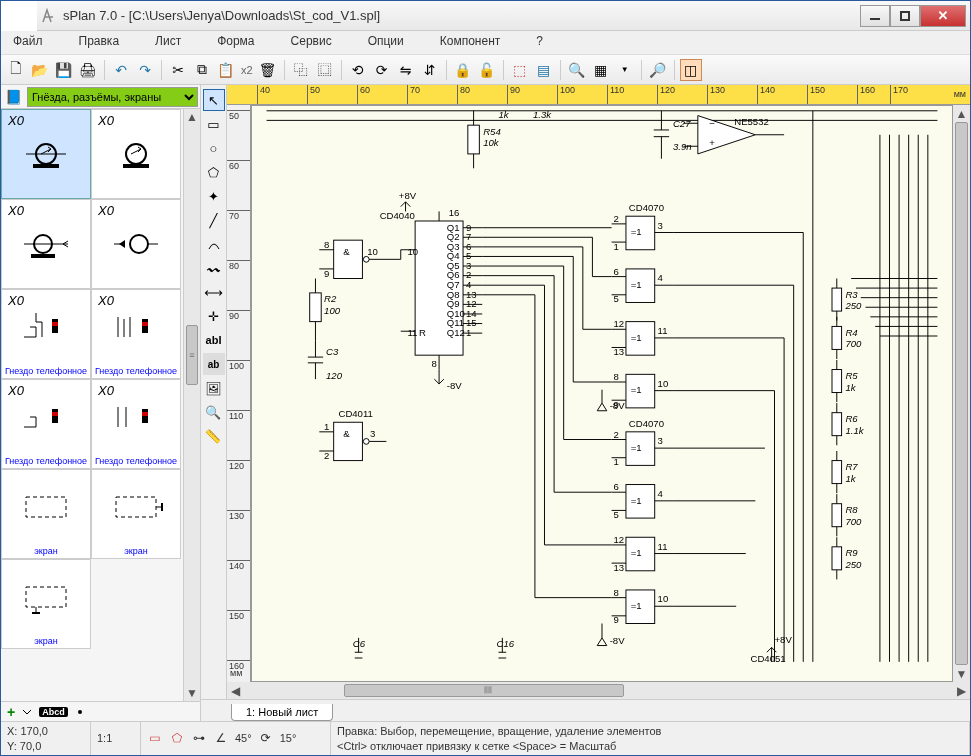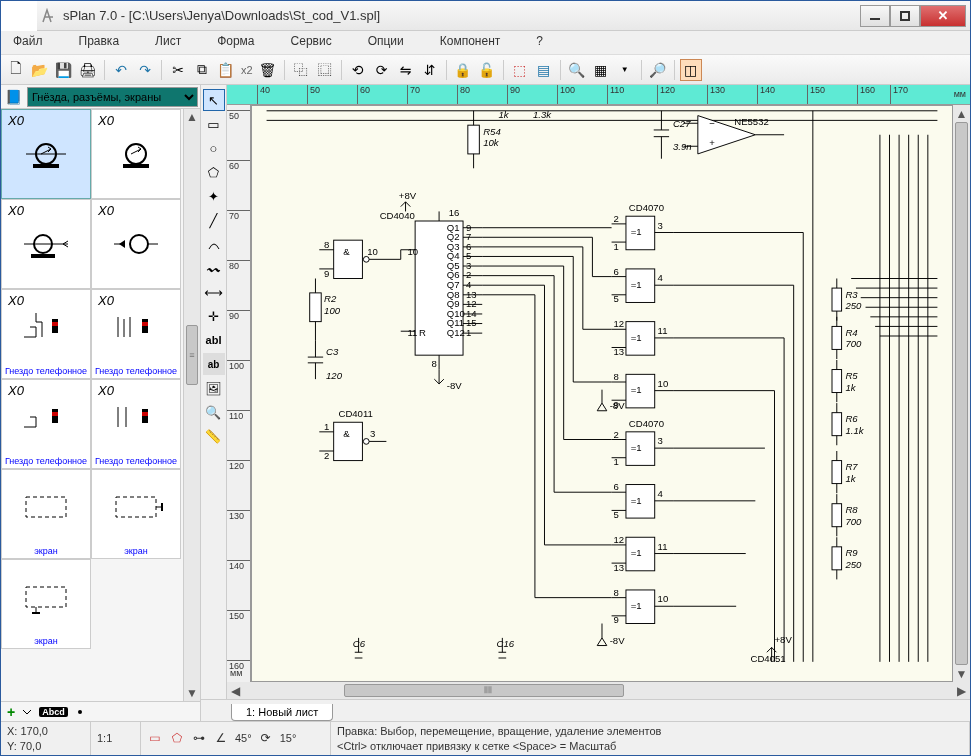--- a/index.html
+++ b/index.html
@@ -22,21 +22,21 @@
   
   .toolbar { height: 30px; background: linear-gradient(#fafafa, #ebebeb); display: flex; align-items: center; padding: 0 4px; gap: 2px; border-bottom: 1px solid #ccc; }
   .tb-btn { width: 22px; height: 22px; display: flex; align-items: center; justify-content: center; font-size: 14px; cursor: pointer; border: 1px solid transparent; }
   .tb-sep { width: 1px; height: 20px; background: #ccc; margin: 0 3px; }
   .tb-txt { font-size: 11px; color: #666; padding: 0 2px;}
   
   .main { flex: 1; display: flex; overflow: hidden; }
   
   .left-col { width: 200px; display: flex; flex-direction: column; border-right: 1px solid #ccc; background: #f5f5f5; }
   .lib-header { height: 24px; display: flex; align-items: center; padding: 2px; gap: 2px; border-bottom: 1px solid #ccc;}
-  .lib-select { flex: 1; height: 20px; font-size: 11px; border: 1px solid #999; background: #0f766e; }
+  .lib-select { flex: 1; height: 20px; font-size: 11px; border: 1px solid #999; background: #84cc16; }
   .lib-grid { flex: 1; overflow-y: auto; display: flex; flex-wrap: wrap; align-content: flex-start;}
   .lib-scroll-wrap { flex:1; display:flex; overflow:hidden;}
   .lib-cell { width: 90px; height: 90px; border: 1px solid #ccc; margin: 0; background: #fff; display: flex; flex-direction: column; align-items: center; justify-content: center; font-size: 10px; cursor: pointer; position: relative;}
   .lib-cell.selected { background: #cfe5ff; border: 1px solid #6aa; }
   .lib-cell .sym { flex: 1; display: flex; align-items: center; justify-content: center; }
   .lib-cell .lbl-top-left { position: absolute; top: 3px; left: 6px; font-style: italic; font-size: 13px; font-family: Liberation Sans, sans-serif; }
   .lib-cell .caption { font-size: 9px; color: #00f; padding: 2px; text-align:center;}
   .lib-vscroll { width: 17px; background: #e8e8e8; border-left: 1px solid #ccc; display:flex; flex-direction:column; align-items:center;}
   .lib-vscroll .arrow { height: 16px; width: 100%; display:flex; align-items:center; justify-content:center; color:#555;}
   .lib-vscroll .track { flex:1; width:100%; position:relative; }
@@ -48,21 +48,21 @@
   .left-footer .abcd { background:#000; color:#fff; padding:0 3px; font-size:9px; font-weight:bold; border-radius:2px;}
   
   .right-col { flex: 1; display: flex; flex-direction: column; overflow: hidden;}
   
   .canvas-wrap { flex: 1; display: flex; overflow: hidden;}
   .tool-palette { width: 26px; background: #f0f0f0; border-right: 1px solid #ccc; display: flex; flex-direction: column; align-items: center; padding-top: 4px; gap: 2px;}
   .tp-btn { width: 22px; height: 22px; display: flex; align-items: center; justify-content: center; cursor: pointer; font-size: 13px; border:1px solid transparent;}
   .tp-btn.active { background: #cfe5ff; border: 1px solid #26a;}
   
   .canvas-area { flex: 1; display: flex; flex-direction: column; overflow: hidden;}
-  .ruler-h { height: 20px; background: #5eead4; border-bottom: 1px solid #999; position: relative; font-size: 9px; overflow:hidden;}
+  .ruler-h { height: 20px; background: #fde047; border-bottom: 1px solid #999; position: relative; font-size: 9px; overflow:hidden;}
   .ruler-h .tick { position: absolute; top: 0; height: 100%; border-left: 1px solid #666; padding-left: 2px; line-height: 10px; color:#333;}
   .ruler-h .unit { position:absolute; right:4px; top:4px; font-size:9px; color:#333;}
   .canvas-row { flex: 1; display: flex; overflow: hidden;}
   .ruler-v { width: 24px; background: #f0f0f0; border-right: 1px solid #999; position: relative; font-size: 9px; overflow:hidden;}
   .ruler-v .tick { position: absolute; left: 0; width: 100%; border-top: 1px solid #666; padding-left: 2px; color:#333;}
   .ruler-v .unit { position:absolute; bottom:4px; left:3px; font-size:9px; color:#333;}
   
   .canvas { flex: 1; background: #fbfbee; position: relative; overflow: hidden; border: 1px solid #999;}
   .canvas svg { width: 100%; height: 100%; }
   .schem-text { font-family: sans-serif; font-size: 10px; fill: #000; }

